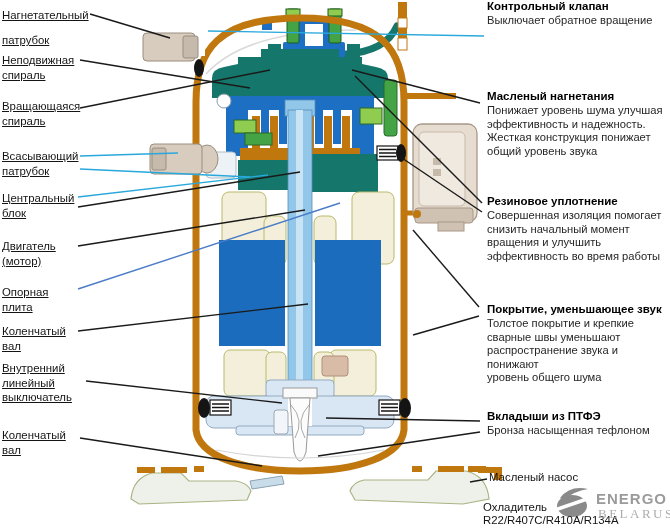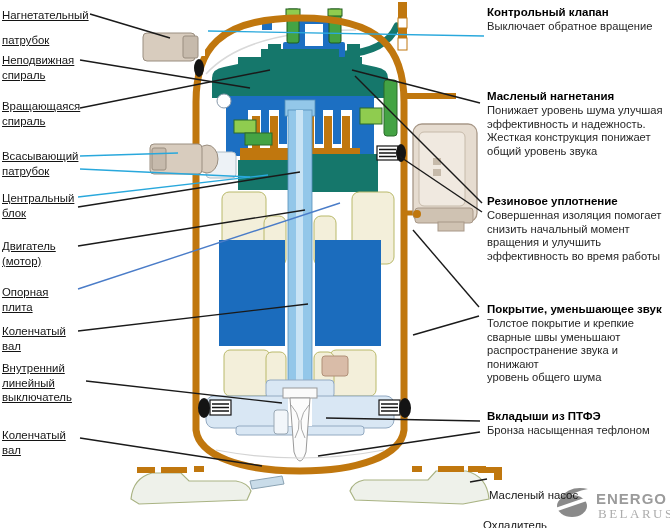--- a/index.html
+++ b/index.html
@@ -9,21 +9,21 @@
   }
   svg{position:absolute;left:0;top:0;}
   .ll{
     position:absolute;left:2px;width:122px;font-size:11.4px;line-height:14.5px;
     white-space:pre-line;color:#141414;text-decoration:underline;
   }
   .lh-wide{line-height:25px;}
   .rl{position:absolute;left:487px;width:182px;}
   .rl-title{font-size:11.5px;font-weight:bold;color:#000;}
   .rl-desc{font-size:11.2px;line-height:13.5px;color:#262626;white-space:pre-line;margin-top:2px;}
-  .caption{position:absolute;font-size:11.4px;color:#141414;white-space:pre-line;margin-top:18px;}
+  .caption{position:absolute;font-size:11.4px;color:#141414;white-space:pre-line;}
   .logo-energo{
     position:absolute;left:596px;top:490px;font-size:15px;font-weight:bold;
     color:#9b9b9b;letter-spacing:1px;
   }
   .logo-belarus{
     position:absolute;left:598px;top:506px;font-family:"Liberation Serif","DejaVu Serif",serif;
     font-size:13px;color:#adadad;letter-spacing:2.5px;
   }
 </style>
 </head>
@@ -237,21 +237,21 @@
   <div class="ll" style="top:285px">Опорная
 плита</div>
   <div class="ll" style="top:324px">Коленчатый
 вал</div>
   <div class="ll" style="top:361px">Внутренний
 линейный
 выключатель</div>
   <div class="ll" style="top:428px">Коленчатый
 вал</div>
 
-  <div class="rl" style="top:6px">
+  <div class="rl" style="top:0">
     <div class="rl-title">Контрольный клапан</div>
     <div class="rl-desc">Выключает обратное вращение</div>
   </div>
   <div class="rl" style="top:90px">
     <div class="rl-title">Масленый нагнетания</div>
     <div class="rl-desc">Понижает уровень шума улучшая
 эффективность и надежность.
 Жесткая конструкция понижает
 общий уровень звука</div>
   </div>

